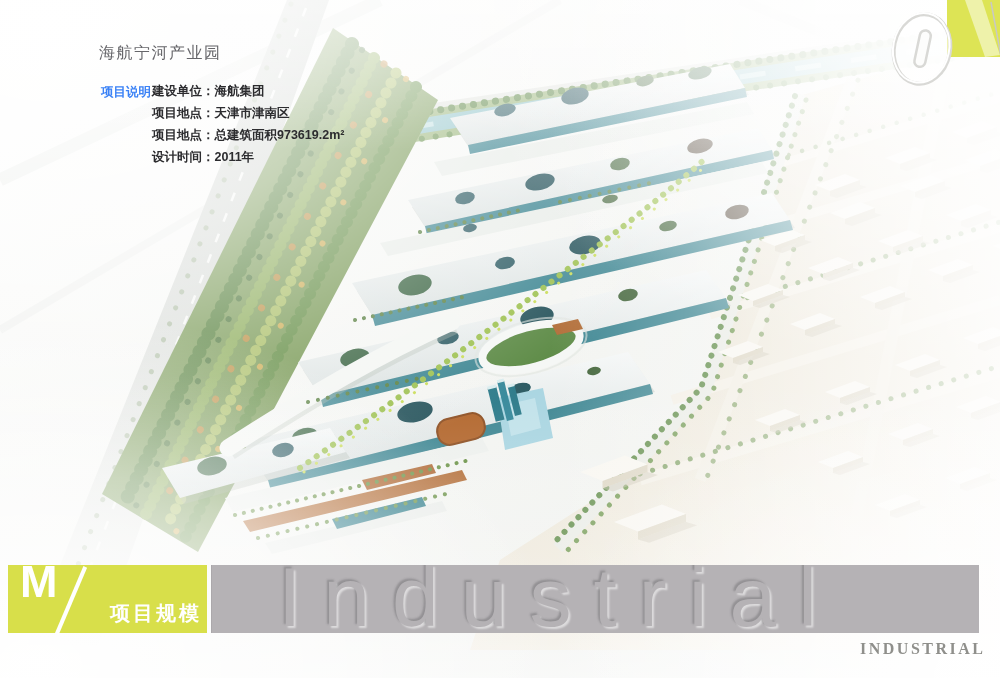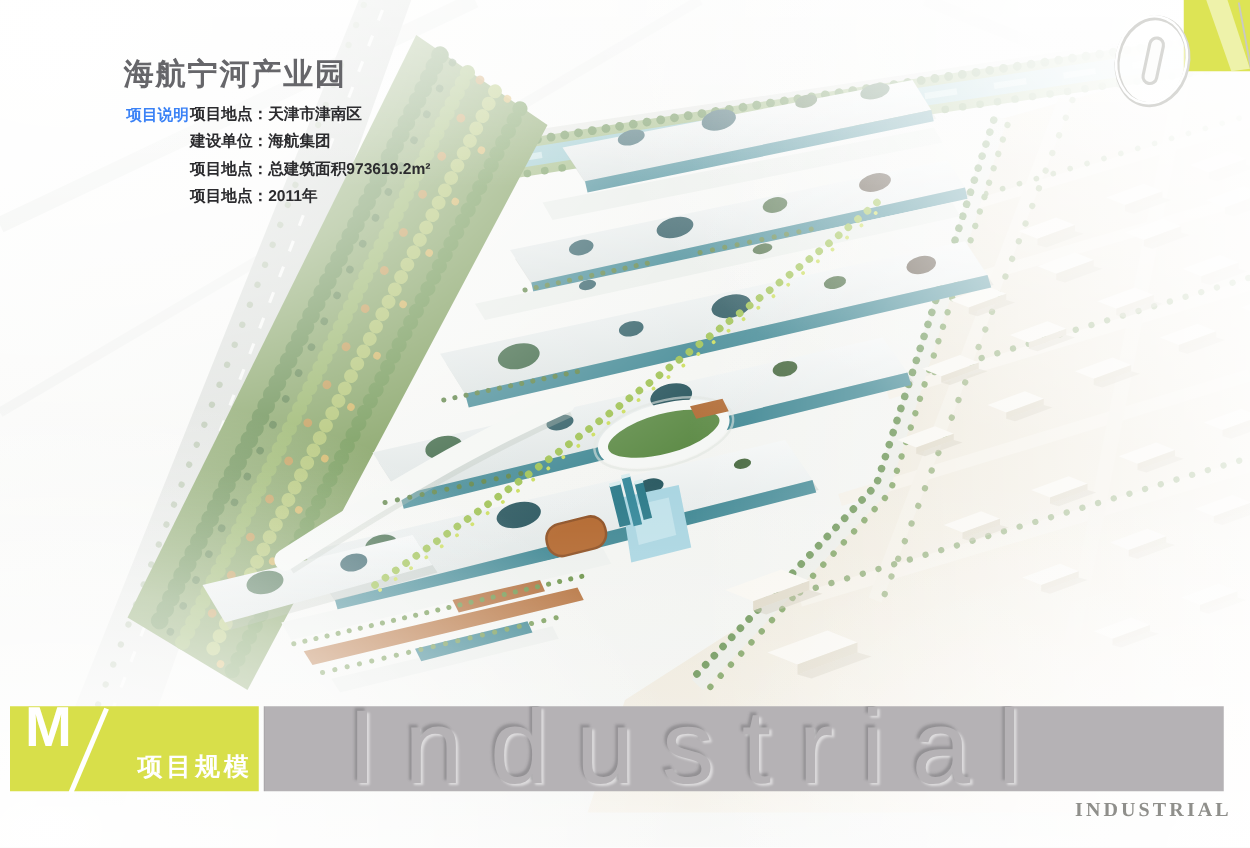--- a/index.html
+++ b/index.html
@@ -5,22 +5,22 @@
   html,body{margin:0;padding:0;background:#ffffff;}
   .page{
     position:relative;width:1000px;height:678px;overflow:hidden;
     background:#fbfcfa;font-family:"Liberation Sans","DejaVu Sans",sans-serif;
   }
   .scene{position:absolute;left:0;top:0;width:1000px;height:678px;display:block;}
   .sr{position:absolute;width:1px;height:1px;overflow:hidden;clip-path:inset(50%);white-space:nowrap;}
 
   
   .title{
-    position:absolute;left:99px;top:43px;font-size:24px;letter-spacing:1.5px;
-    color:#66666a;font-weight:700;
+    position:absolute;left:99px;top:43px;font-size:16px;letter-spacing:1.5px;
+    color:#66666a;font-weight:400;
   }
   .info-label{
     position:absolute;left:101px;top:84px;font-size:12.5px;font-weight:bold;color:#3b82f6;
   }
   .info-rows{
     position:absolute;left:152px;top:84px;font-size:12.5px;font-weight:bold;color:#2c2c2f;
   }
   .info-row{height:22px;line-height:15px;}
 
   
@@ -304,24 +304,24 @@
       <rect width="1000" height="678" fill="url(#gFadeBR)"></rect>
       <rect width="1000" height="150" fill="url(#gFadeT)"></rect>
     </g>
   </svg>
 
   <div class="title">海航宁河产业园</div>
 
   <div>
     <div class="info-label">项目说明</div>
     <div class="info-rows">
+      <div class="info-row">建设单位：海航集团</div>
       <div class="info-row">项目地点：天津市津南区</div>
-      <div class="info-row">建设单位：海航集团</div>
       <div class="info-row">项目地点：总建筑面积973619.2m²</div>
-      <div class="info-row">项目地点：2011年</div>
+      <div class="info-row">设计时间：2011年</div>
     </div>
   </div>
 
   <div class="pagenum">
     <span class="sr">01</span>
     <svg width="130" height="100" viewBox="870 0 130 100" aria-hidden="true">
       <rect x="947" y="0" width="53" height="57" fill="#dde455"></rect>
       <polygon points="965,0 982,0 1000,55 985,57" fill="#ffffff" opacity="0.5"></polygon>
       <line x1="991" y1="2" x2="1002" y2="62" stroke="#c9c9c5" stroke-width="1.5"></line>
       <g transform="rotate(12 922 49)">

